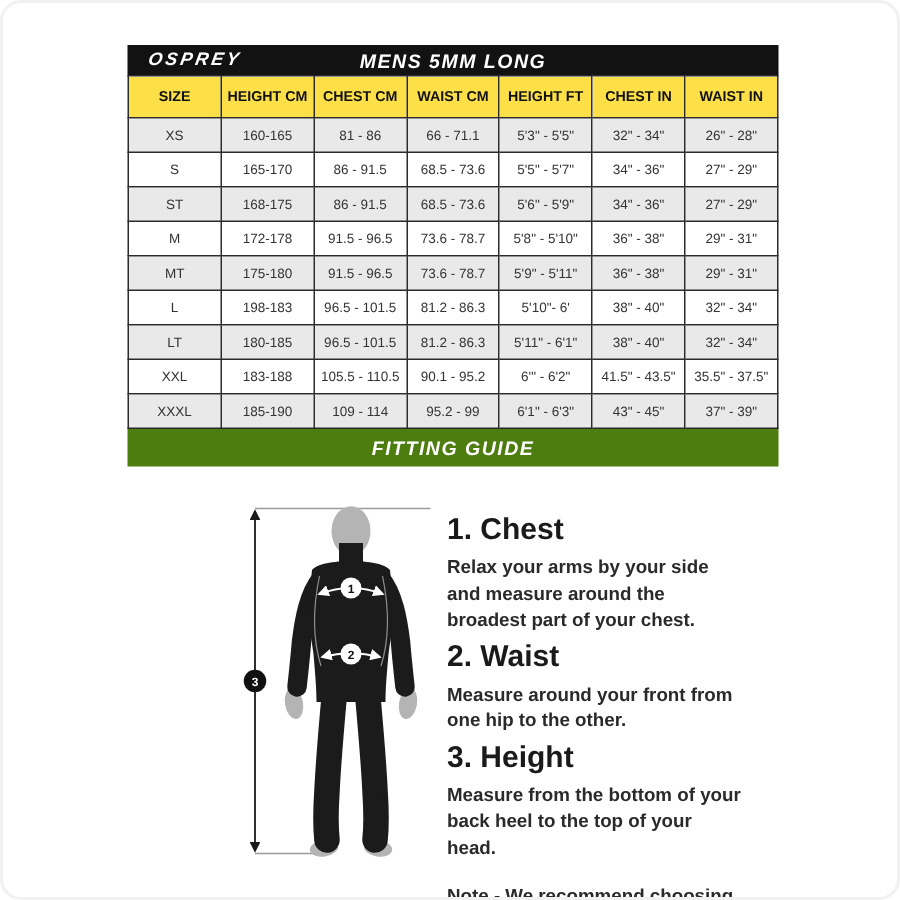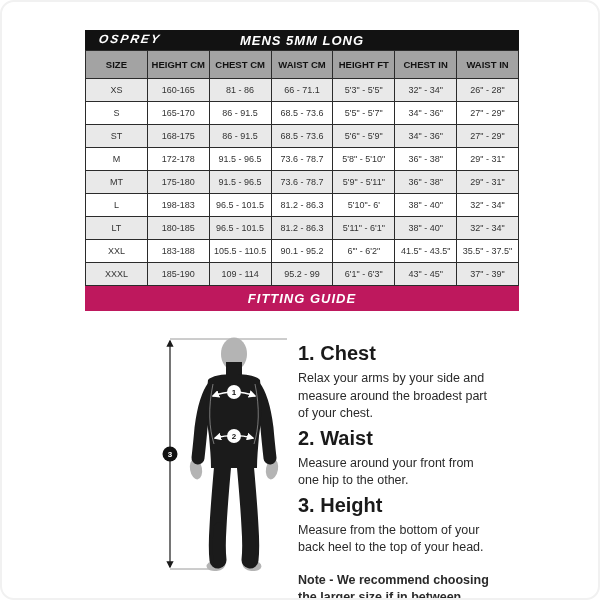--- a/index.html
+++ b/index.html
@@ -8,30 +8,30 @@
         border-radius:14px;box-sizing:border-box;overflow:hidden;}
   .chart{position:absolute;left:83px;top:28px;width:434px;}
   .banner{position:relative;height:20px;background:#121212;color:#fff;display:flex;
           align-items:center;justify-content:center;}
   .banner .logo{position:absolute;left:14px;top:2px;font-size:12px;font-weight:800;
           font-style:italic;letter-spacing:2px;transform:skewX(-10deg);color:#fff;}
   .banner .title{font-size:13px;font-weight:700;font-style:italic;letter-spacing:1px;}
   table{width:434px;border-collapse:collapse;table-layout:fixed;}
   th,td{border:1px solid #2b2b2b;text-align:center;padding:0;white-space:nowrap;
         overflow:hidden;font-family:"Liberation Sans",sans-serif;}
-  th{height:27px;font-size:9.5px;font-weight:700;color:#111;background:#a3a3a3;}
+  th{height:27px;font-size:9.5px;font-weight:700;color:#111;background:#fde047;}
   td{height:22px;font-size:9px;color:#333;}
   tbody tr:nth-child(odd) td{background:#e9e9e9;}
   tbody tr:nth-child(even) td{background:#ffffff;}
-  .banner2{height:25px;background:#be185d;color:#fff;display:flex;align-items:center;
+  .banner2{height:25px;background:#4d7c0f;color:#fff;display:flex;align-items:center;
           justify-content:center;font-size:13px;font-weight:700;font-style:italic;letter-spacing:1px;}
   .figure-svg{position:absolute;left:140px;top:330px;}
   .guide{position:absolute;left:296px;top:336px;width:198px;}
   .g-title{font-size:20px;font-weight:700;color:#1a1a1a;margin:4px 0 5px 0;}
-  .g-body{font-size:12.5px;font-weight:400;color:#2a2a2a;line-height:17.5px;margin-bottom:2px;}
+  .g-body{font-size:12.5px;font-weight:700;color:#2a2a2a;line-height:17.5px;margin-bottom:2px;}
   .g-note{font-size:12.5px;font-weight:600;color:#2a2a2a;line-height:17.5px;margin-top:15px;}
 </style>
 </head>
 <body>
 
 <div class="page">
 
   <div class="chart">
     <div class="banner">
       <span class="logo">OSPREY</span>

